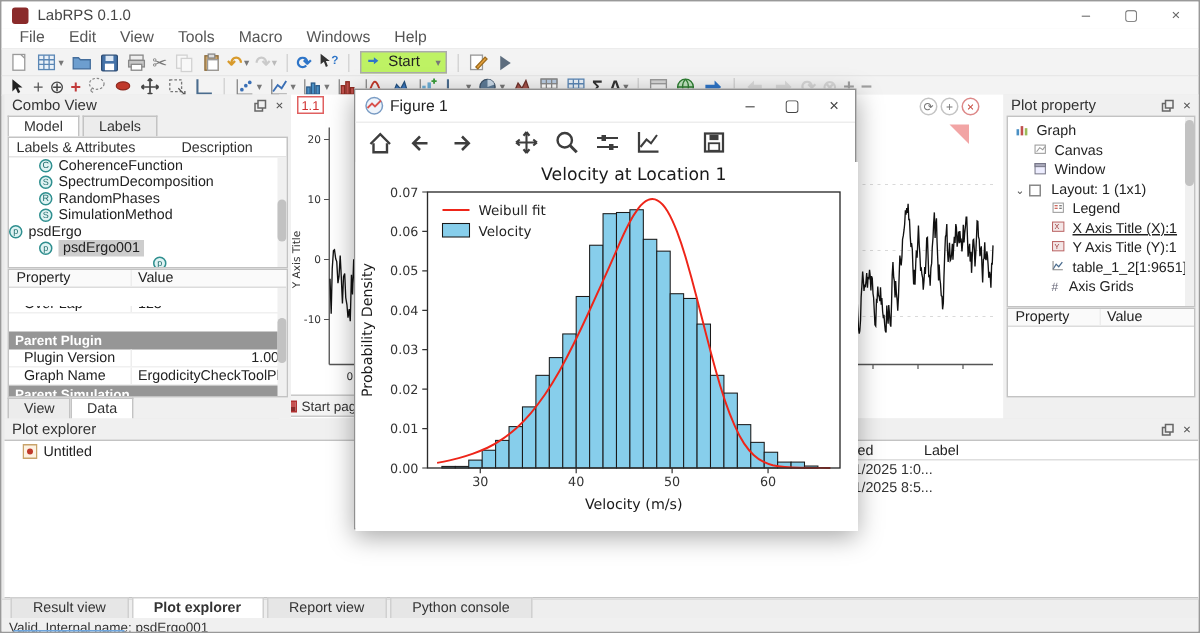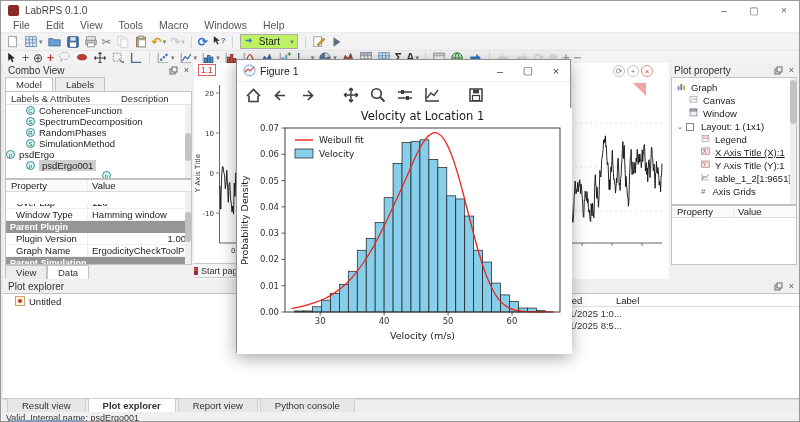--- a/index.html
+++ b/index.html
@@ -459,24 +459,20 @@
       </div>
       <div class="panel" style="left:2px;top:116px;width:187px;height:86px;">
         <div class="prow" style="height:12px;border-bottom:1px solid #dcdcdc;background:#fafafa;">
           <span class="c1">Property</span>
           <span class="c2">Value</span>
         </div>
         <div id="comboprops" style="position: relative; left: 0px; top: 12px; width: 180px; height: 73px; overflow: hidden;">
             <div class="prow" style="position: absolute; left: 0px; right: 0px; top: -7px;">
               <span class="c1" style="padding-left:10px;">Over Lap</span>
               <span class="c2">128</span>
-            </div>
-            <div class="prow" style="position: absolute; left: 0px; right: 0px; top: 5px;">
-              <span class="c1" style="padding-left:10px;">Window Type</span>
-              <span class="c2">Hamming window</span>
             </div>
             <div class="psec" style="position: absolute; left: 0px; right: 0px; top: 17px;">Parent Plugin</div>
             <div class="prow" style="position: absolute; left: 0px; right: 0px; top: 29px; justify-content: space-between;">
               <span class="c1" style="padding-left:10px;">Plugin Version</span>
               <span class="c2">1.00</span>
             </div>
             <div class="prow" style="position: absolute; left: 0px; right: 0px; top: 41px;">
               <span class="c1" style="padding-left:10px;">Graph Name</span>
               <span class="c2">ErgodicityCheckToolPlugin</span>
             </div>

